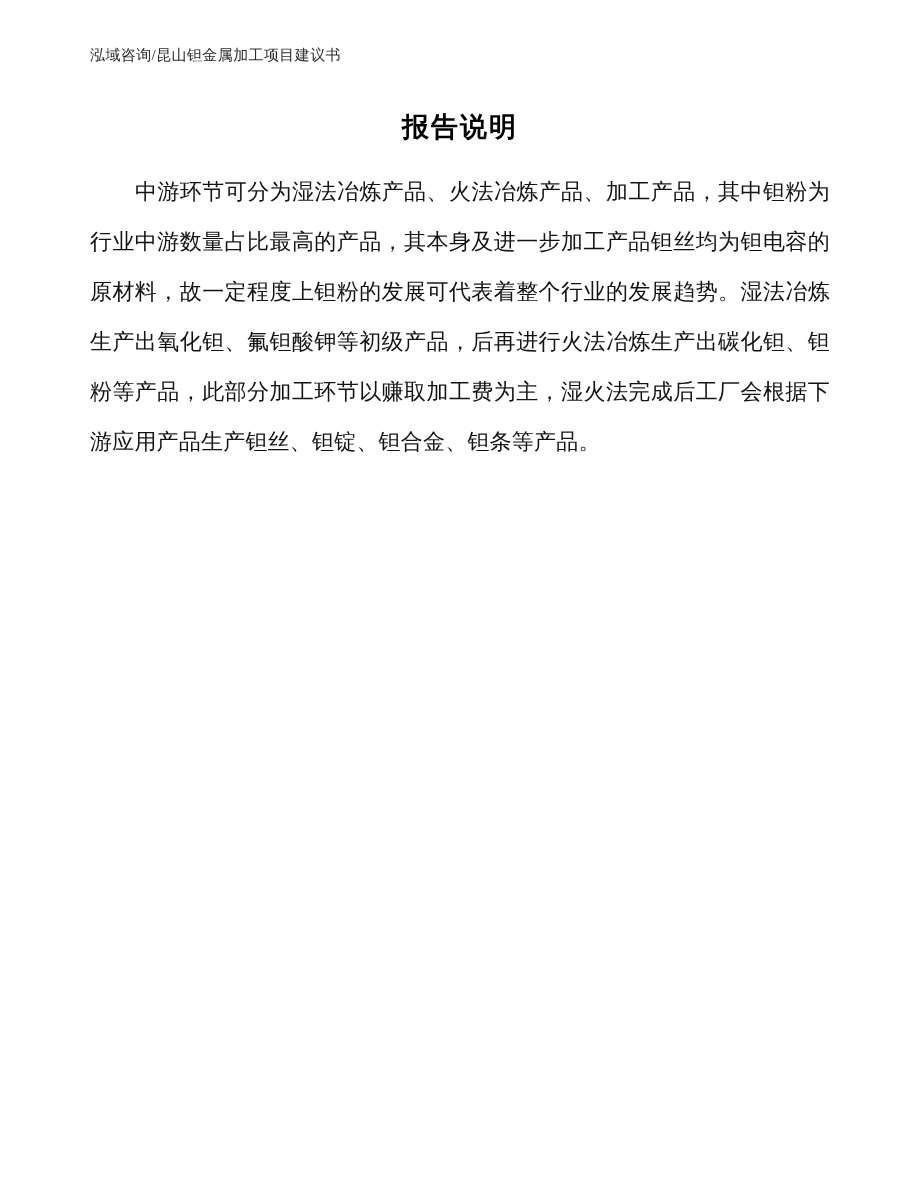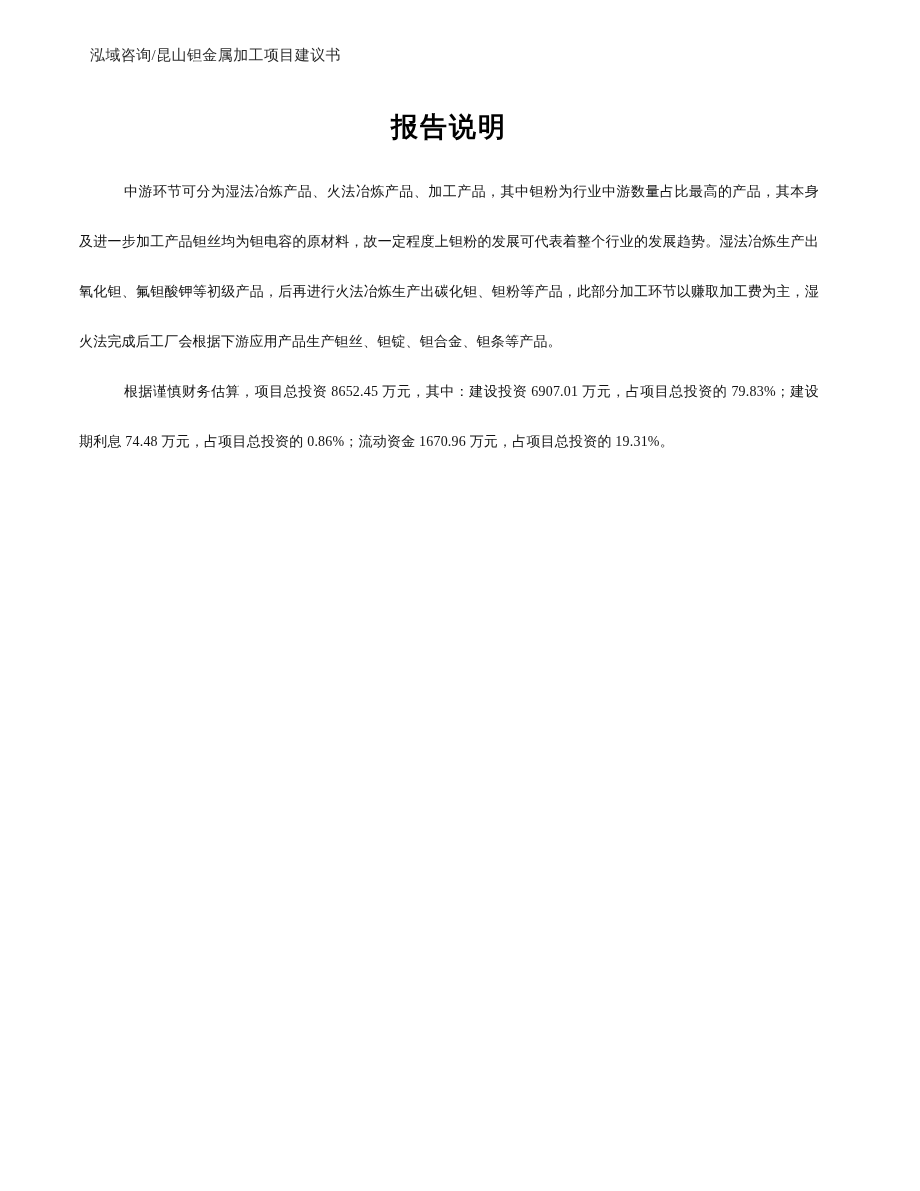--- a/index.html
+++ b/index.html
@@ -34,38 +34,38 @@
     line-height: 20px;
     color: #2a2a2a;
     letter-spacing: 0.4px;
     white-space: nowrap;
   }
 
   
   .doc-body {
     position: absolute;
     top: 105px;
-    left: 79px;
+    left: 90px;
     width: 740px;
   }
 
   .report-title {
     font-family: "Liberation Serif", "DejaVu Serif", serif;
     font-weight: bold;
     font-size: 27px;
     line-height: 44px;
     text-align: center;
     letter-spacing: 2px;
     margin: 0 0 18px 0;
     color: #000;
   }
 
   .para {
     font-family: "Liberation Serif", "DejaVu Serif", serif;
-    font-size: 14px;
+    font-size: 22px;
     line-height: 50px;
     text-align: justify;
     text-align-last: left;
     text-justify: inter-character;
     letter-spacing: 0.2px;
     margin: 0 0 0 0;
     color: #121212;
     word-break: break-all;
   }
 
@@ -81,18 +81,17 @@
 <div class="page">
 
   <div class="page-header">泓域咨询/昆山钽金属加工项目建议书</div>
 
   <div class="doc-body">
 
     <h1 class="report-title">报告说明</h1>
 
     <p class="para indent">中游环节可分为湿法冶炼产品、火法冶炼产品、加工产品，其中钽粉为行业中游数量占比最高的产品，其本身及进一步加工产品钽丝均为钽电容的原材料，故一定程度上钽粉的发展可代表着整个行业的发展趋势。湿法冶炼生产出氧化钽、氟钽酸钾等初级产品，后再进行火法冶炼生产出碳化钽、钽粉等产品，此部分加工环节以赚取加工费为主，湿火法完成后工厂会根据下游应用产品生产钽丝、钽锭、钽合金、钽条等产品。</p>
 
-    <p class="para indent">根据谨慎财务估算，项目总投资 8652.45 万元，其中：建设投资 6907.01 万元，占项目总投资的 79.83%；建设期利息 74.48 万元，占项目总投资的 0.86%；流动资金 1670.96 万元，占项目总投资的 19.31%。</p>
 
 
 
   </div>
 </div>
 
 </body></html>

